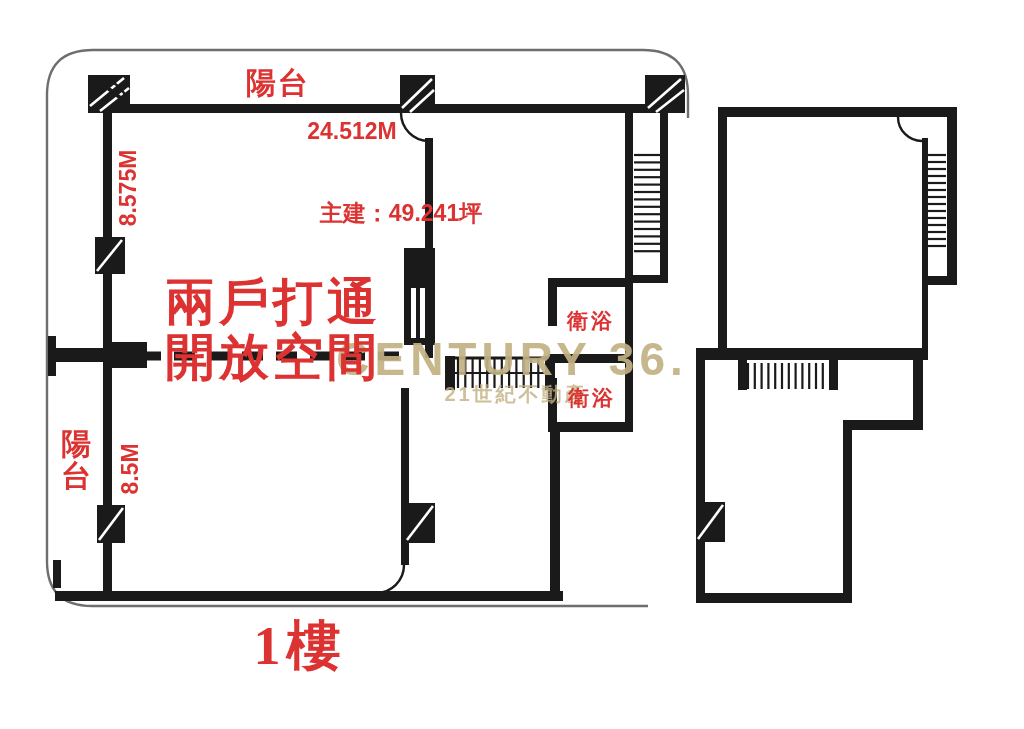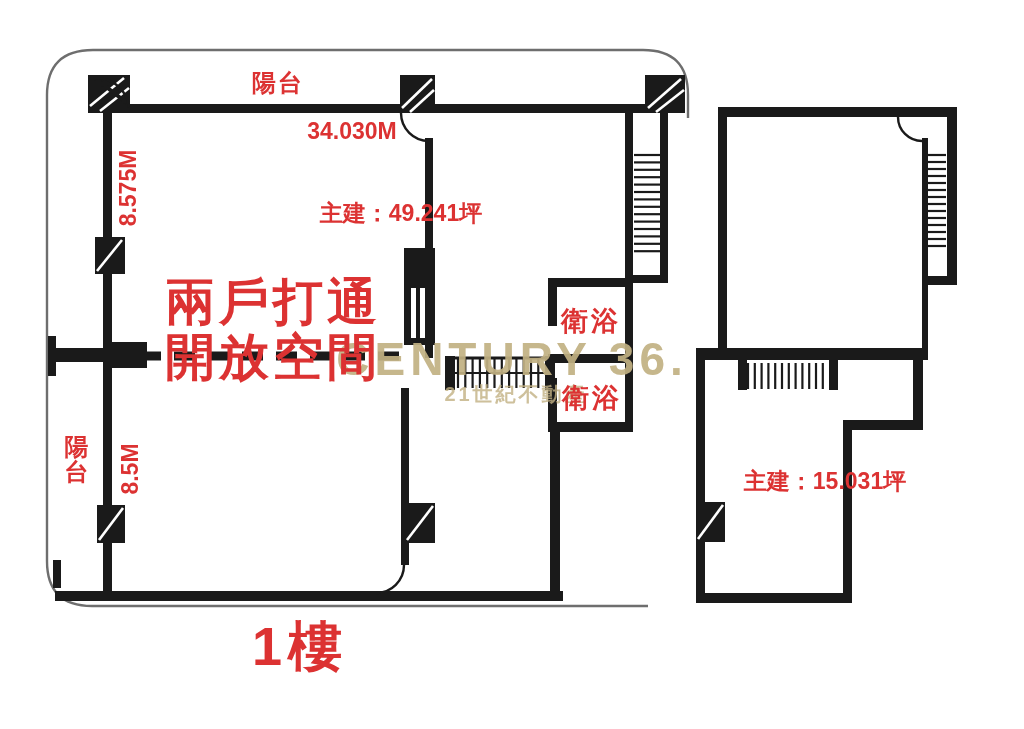--- a/index.html
+++ b/index.html
@@ -12,25 +12,25 @@
   .outer{stroke:var(--outline);stroke-width:2.4;fill:none;}
   .arc{stroke:var(--wall);stroke-width:2.4;fill:none;}
   .rail{stroke:var(--wall);fill:none;}
   .hatch{stroke:#ffffff;stroke-width:2.6;}
   .slot{fill:#ffffff;}
   .lbl{
     position:absolute;color:var(--red);font-weight:700;white-space:nowrap;
     transform:translate(-50%,-50%);line-height:1.05;text-align:center;
   }
   .sz-dim{font-size:23px;}
-  .sz-balcony{font-size:24px;letter-spacing:2px;}
+  .sz-balcony{font-size:30px;letter-spacing:2px;}
   .sz-area{font-size:23px;}
-  .sz-bath{font-size:27px;letter-spacing:3px;font-family:Liberation Serif, serif;}
+  .sz-bath{font-size:21px;letter-spacing:3px;font-family:Liberation Serif, serif;}
   .sz-note{font-size:50px;letter-spacing:4px;}
-  .sz-title{font-size:54px;letter-spacing:6px;}
+  .sz-title{font-size:54px;letter-spacing:6px;font-family:Liberation Serif, serif;}
   .rot{transform:translate(-50%,-50%) rotate(-90deg);}
   .stack{white-space:normal;width:1.05em;}
   .wm{
     position:absolute;transform:translate(-50%,-50%);color:var(--tan);
     font-weight:800;white-space:nowrap;
   }
   .wm-main{font-size:46px;letter-spacing:5px;opacity:.92;}
   .wm-sub{font-size:20px;letter-spacing:3px;opacity:.8;}
 </style>
 </head>
@@ -184,26 +184,25 @@
 
     <g>
       <path class="arc" d="M 898 117 A 24 24 0 0 0 922 141"></path>
     </g>
   </svg>
 
   <div class="wm wm-main" style="left:512px;top:359px">CENTURY 36.</div>
   <div class="wm wm-sub" style="left:516px;top:394px">21世紀不動產</div>
 
   <div class="lbl sz-balcony" style="left:278px;top:83px">陽台</div>
-  <div class="lbl sz-dim" style="left:352px;top:131px">34.030M</div>
+  <div class="lbl sz-dim" style="left:352px;top:131px">24.512M</div>
   <div class="lbl sz-dim rot" style="left:128px;top:188px">8.575M</div>
   <div class="lbl sz-area" style="left:401px;top:213px">主建：49.241坪</div>
   <div class="lbl sz-note" style="left:273px;top:357px">開放空間</div>
   <div class="lbl sz-note" style="left:273px;top:302px">兩戶打通</div>
   <div class="lbl sz-balcony stack" style="left:77px;top:459px">陽台</div>
   <div class="lbl sz-dim rot" style="left:130px;top:469px">8.5M</div>
   <div class="lbl sz-bath" style="left:591px;top:321px">衛浴</div>
   <div class="lbl sz-bath" style="left:592px;top:398px">衛浴</div>
   <div class="lbl sz-title" style="left:300px;top:646px">1樓</div>
 
-  <div class="lbl sz-area" style="left:825px;top:481px">主建：15.031坪</div>
 
 </div>
 
 </body></html>

